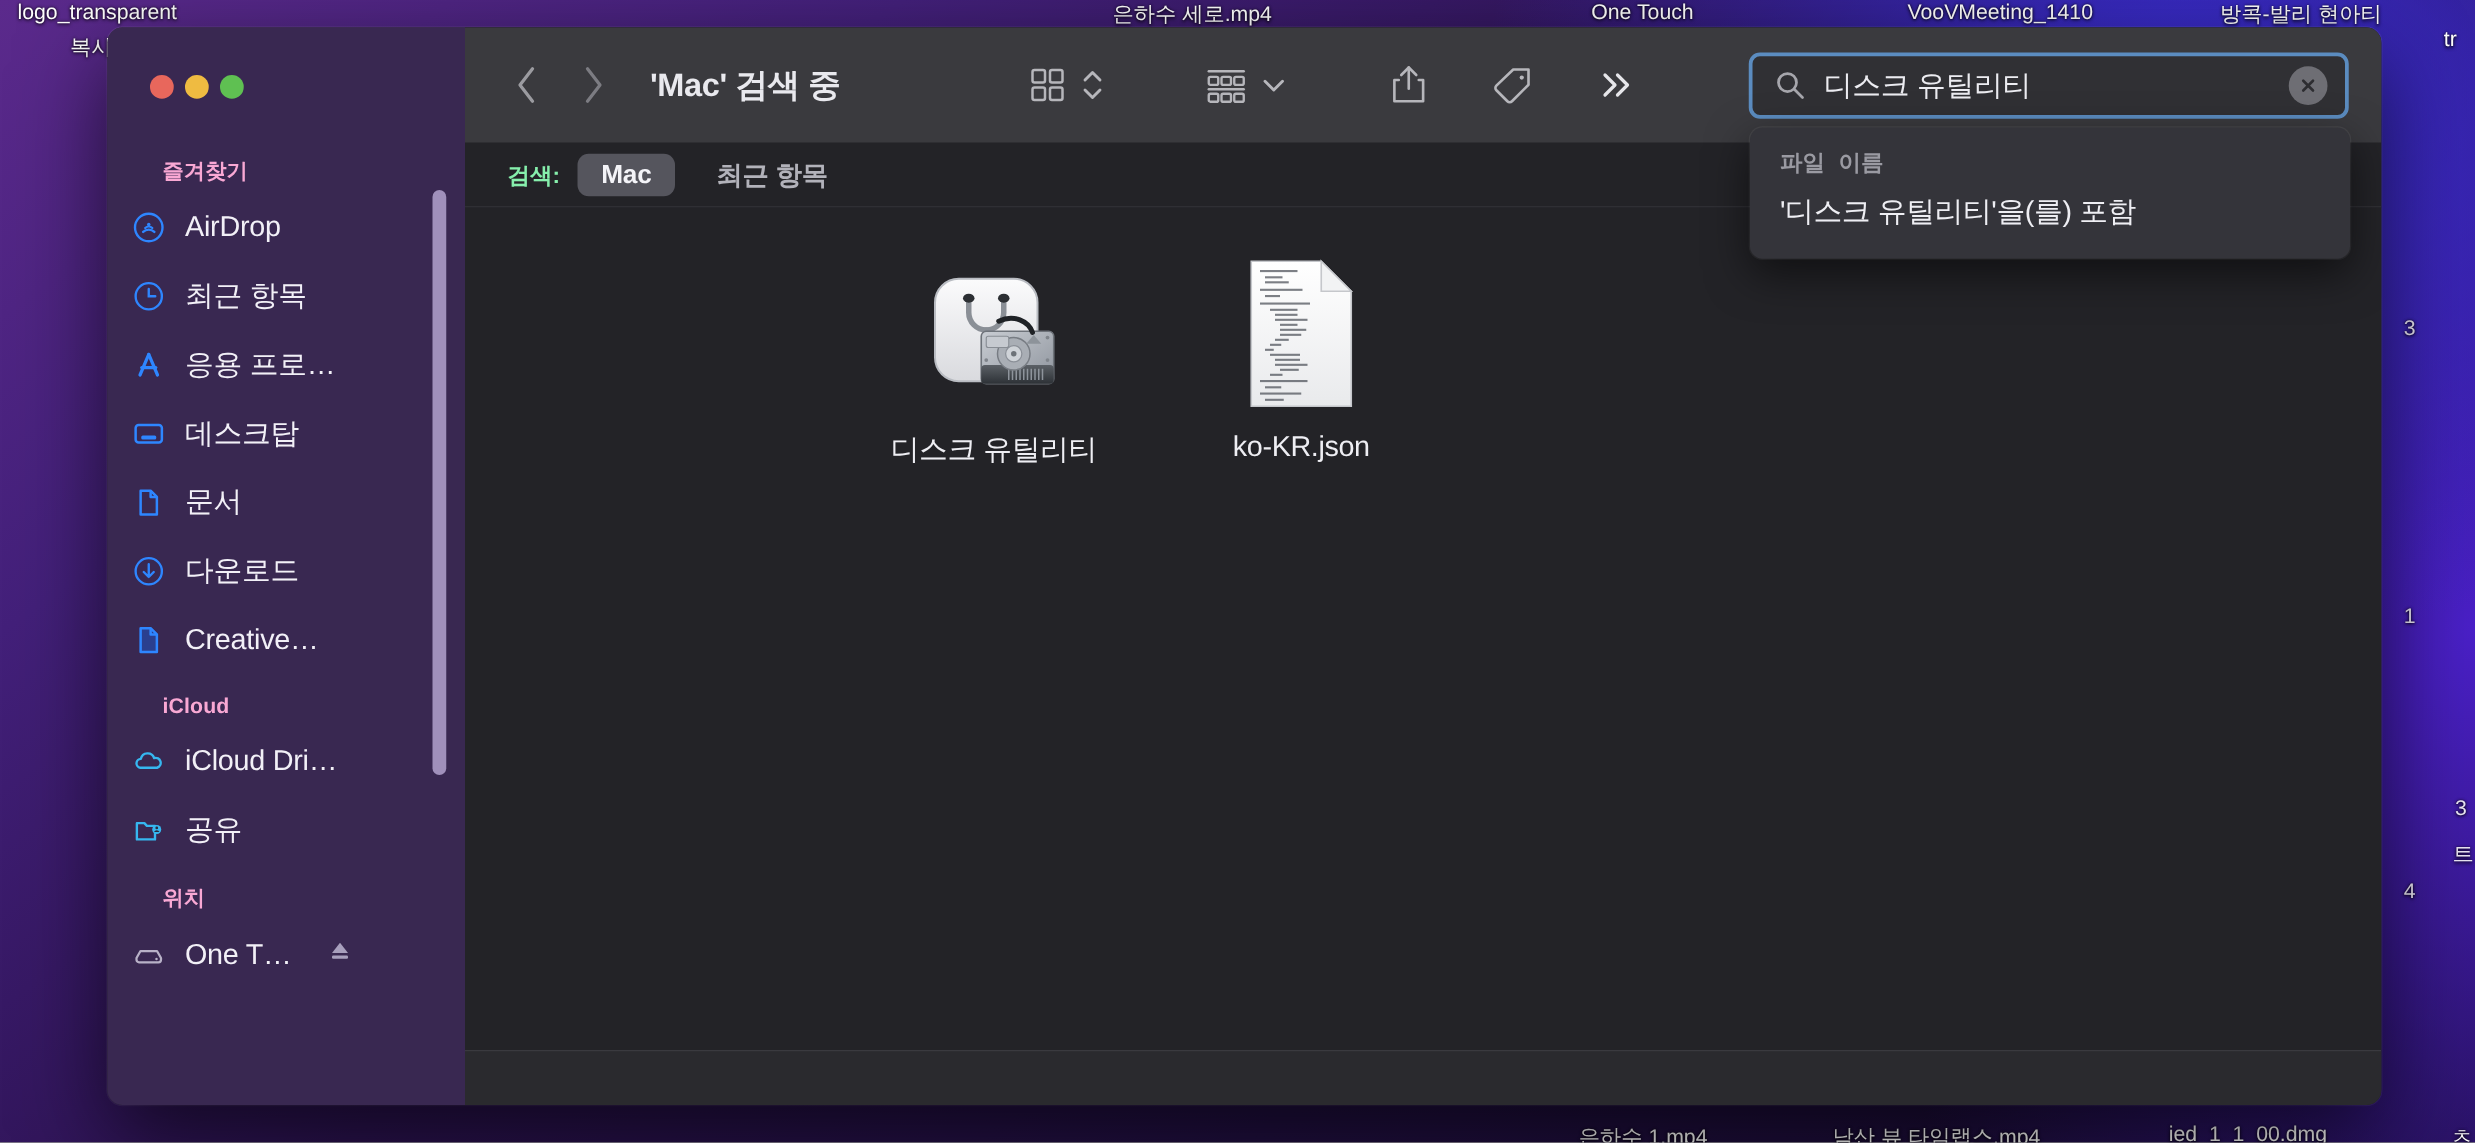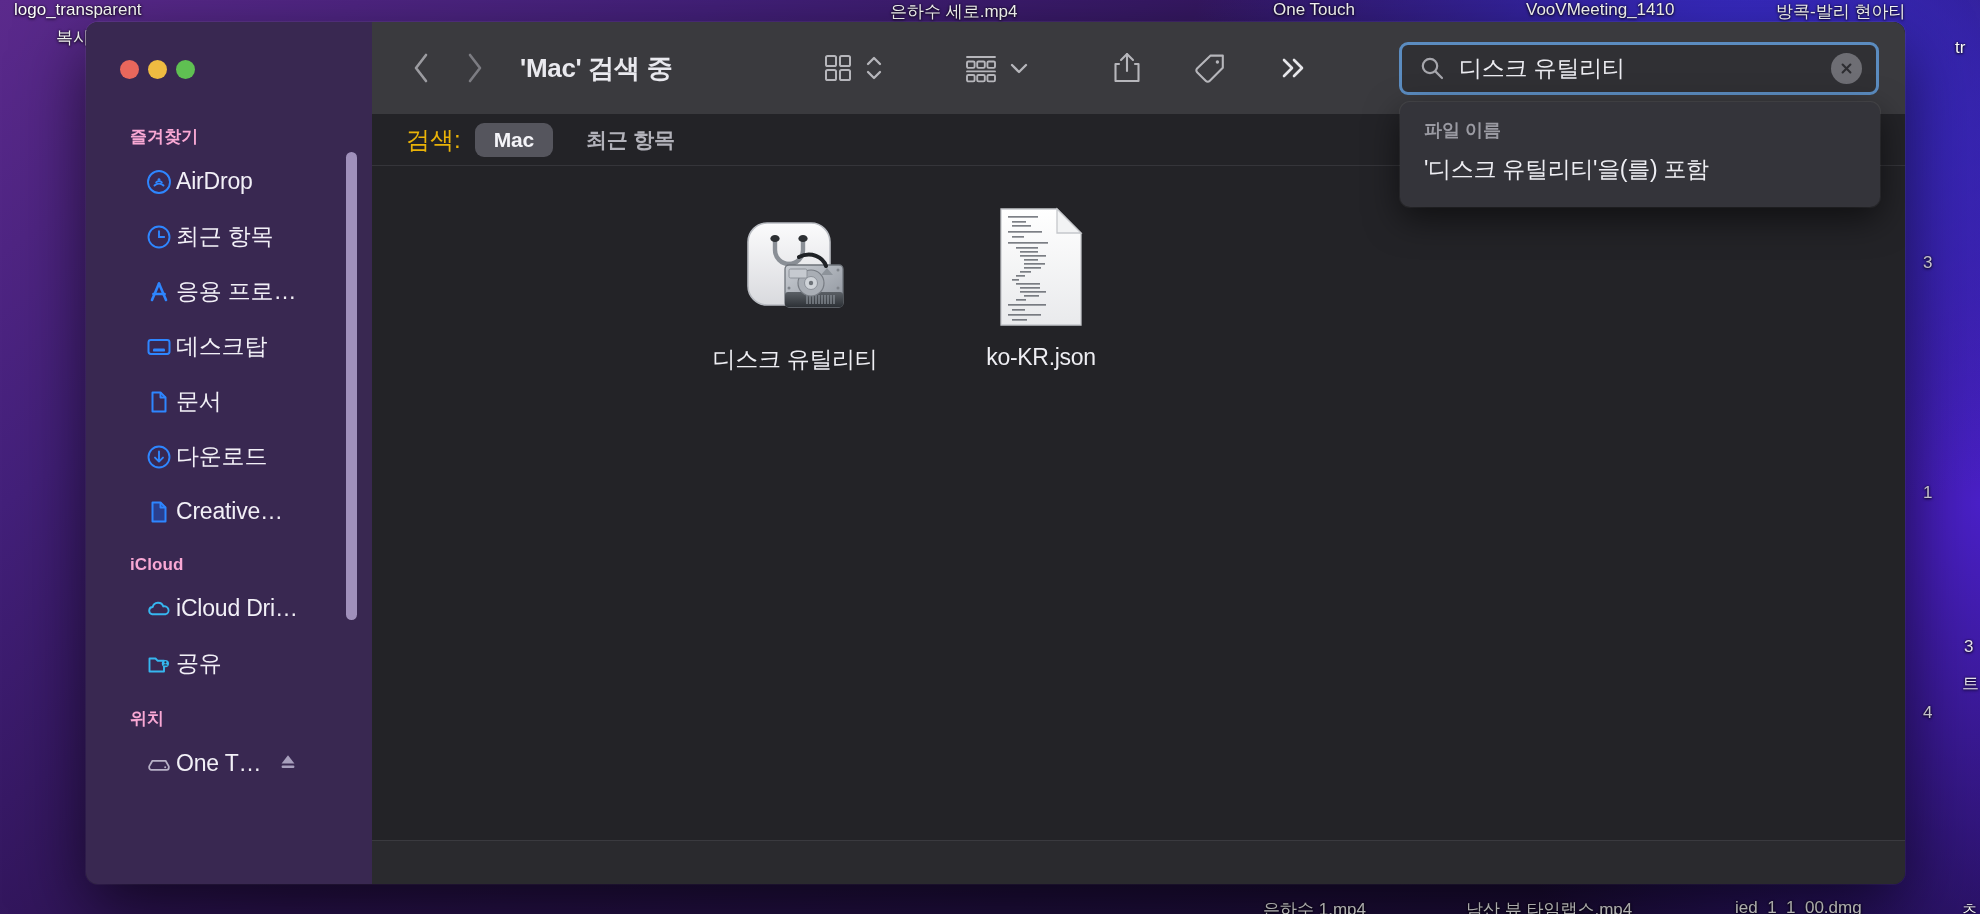--- a/index.html
+++ b/index.html
@@ -56,22 +56,22 @@
   .sb-scroll { padding-top: 30px; }
   .sb-head {
     font-size: 17px; color: #f9a8d4;
     font-weight: 600;
     padding: 16px 0 6px 44px;
     letter-spacing: .1px;
   }
   .sb-item {
     display: flex; align-items: center;
     height: 55px;
-    padding-left: 60px;
-    gap: 4px;
+    padding-left: 20px;
+    gap: 16px;
     cursor: default;
   }
   .sb-item .ico {
     width: 26px; height: 26px;
     display: flex; align-items: center; justify-content: center;
     flex: 0 0 26px;
   }
   .sb-item .lbl {
     font-size: 23px; color: #f2f0f7;
     white-space: nowrap;
@@ -164,38 +164,39 @@
     background: #34343a;
     border-radius: 10px;
     box-shadow: 0 12px 34px rgba(0,0,0,.55), 0 0 0 1px rgba(255,255,255,.07);
     padding: 12px 0 16px 0;
     z-index: 40;
   }
   #suggest .s-head {
     font-size: 18px; color: #9a9aa2;
     font-weight: bold;
     padding: 4px 0 6px 24px;
+    font-family: Liberation Mono, monospace;
   }
   #suggest .s-item {
     font-size: 23px; color: #eeeef3;
     padding: 6px 0 6px 24px;
     white-space: nowrap;
     letter-spacing: -.3px;
   }
   
   #scopebar {
     height: 52px; min-height: 52px;
     background: #232327;
     border-bottom: 1px solid #35353a;
     display: flex; align-items: center;
     padding-left: 34px;
     gap: 14px;
   }
   #scopebar .sc-lbl {
-    font-size: 24px; color: #eab308; font-weight: 400;
+    font-size: 18px; color: #86efac; font-weight: 700;
   }
   .chip {
     font-size: 21px; font-weight: bold;
     color: #f4f4f8;
     background: #55555d;
     border-radius: 9px;
     padding: 5px 19px;
     letter-spacing: -.2px;
   }
   .chip.off {
@@ -237,21 +238,21 @@
 
 <div id="desktop">
 
   <div>
     <div class="dlabel" style="left:14px;top:0px;">logo_transparent</div>
     <div class="dlabel" style="left:20px;top:26px;margin-left:36px;">복사본</div>
     <div class="dlabel" style="left:890px;top:0px;">은하수 세로.mp4</div>
     <div class="dlabel" style="left:1273px;top:0px;">One Touch</div>
     <div class="dlabel" style="left:1526px;top:0px;">VooVMeeting_1410</div>
     <div class="dlabel" style="left:1776px;top:0px;">방콕-발리 현아티</div>
-    <div class="dlabel" style="left:1955px;top:38px;">tr</div>
+    <div class="dlabel" style="left:1955px;top:22px;">tr</div>
   </div>
   <div>
     <div class="dlabel dim" style="left:1923px;top:253px;">3</div>
     <div class="dlabel dim" style="left:1923px;top:483px;">1</div>
     <div class="dlabel dim" style="left:1923px;top:703px;">4</div>
     <div class="dlabel dim" style="left:1964px;top:637px;">3</div>
     <div class="dlabel dim" style="left:1962px;top:672px;">트</div>
   </div>
   <div>
     <div class="dlabel" style="left:1263px;top:898px;">은하수 1.mp4</div>

